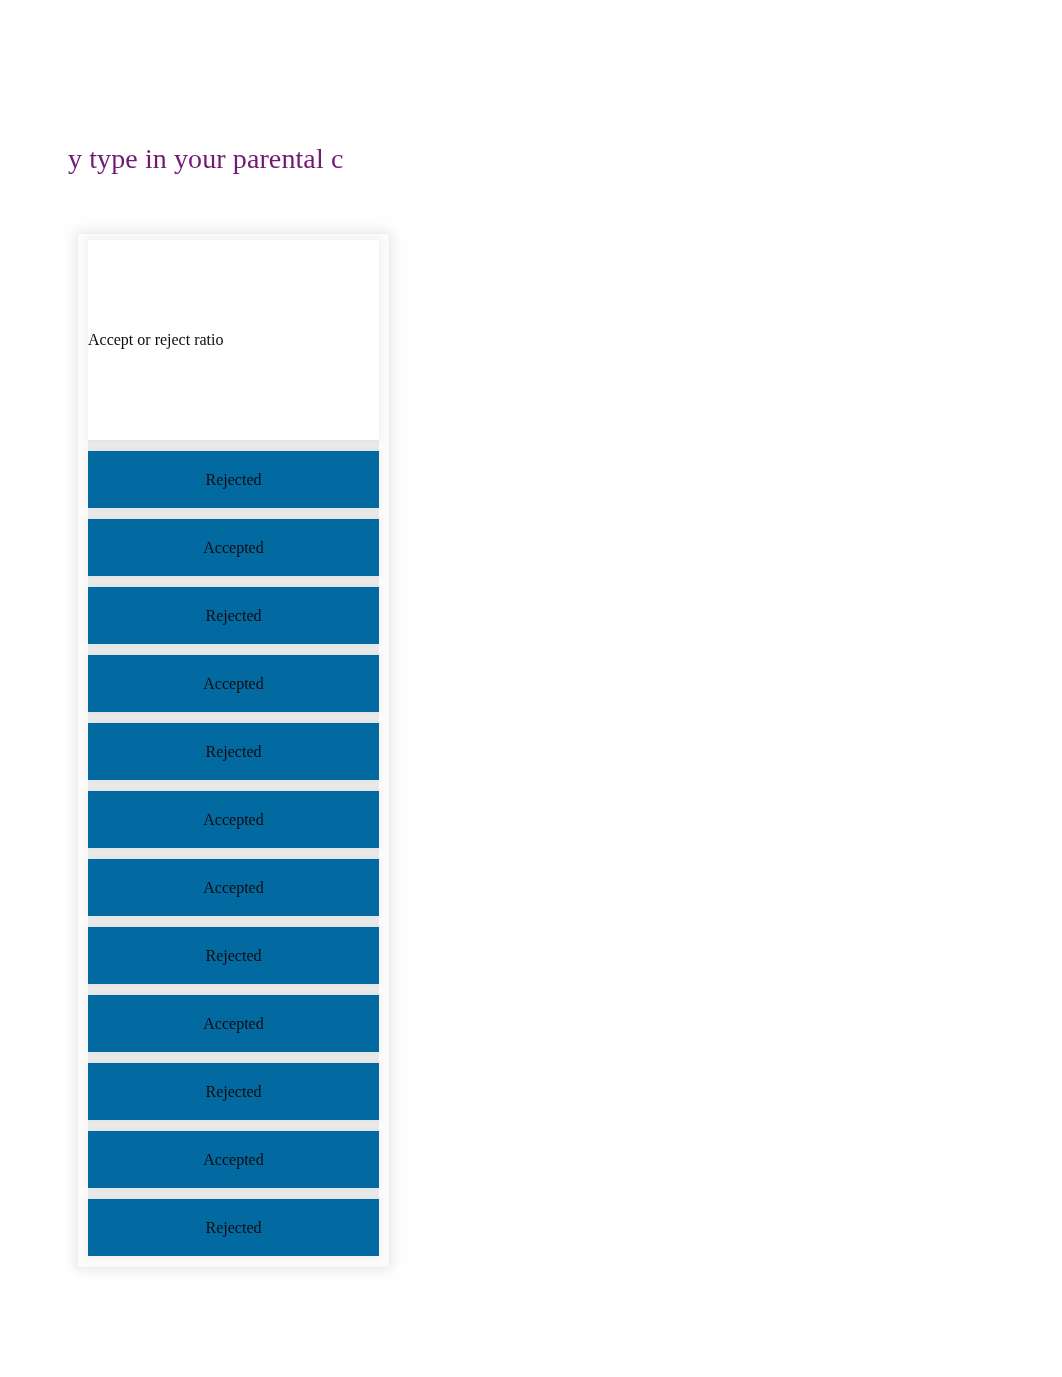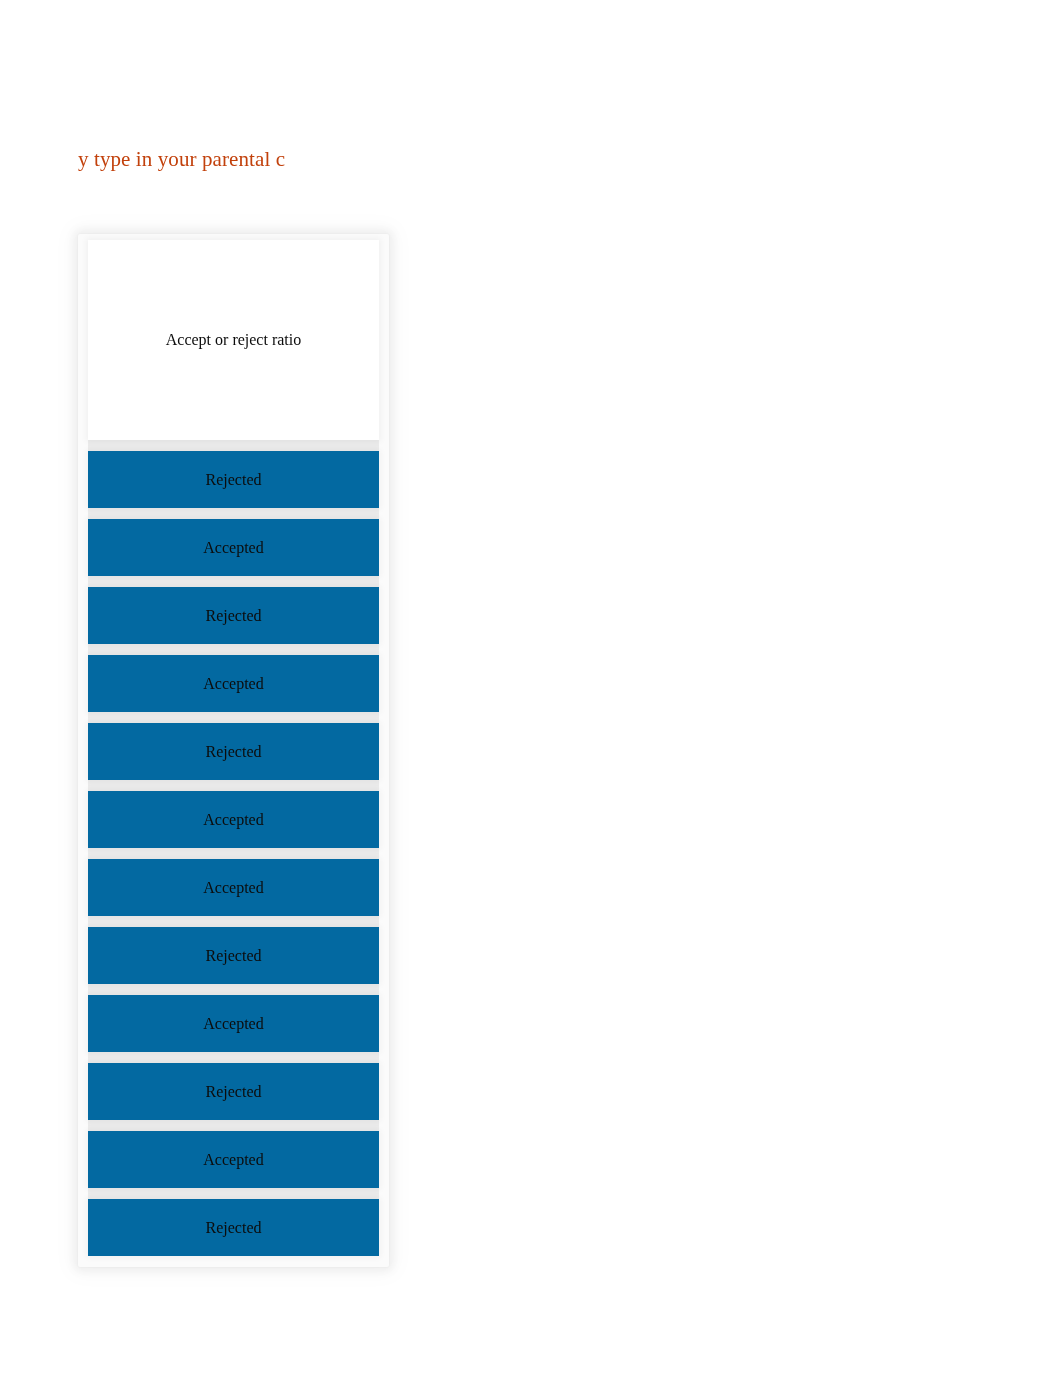--- a/index.html
+++ b/index.html
@@ -22,27 +22,27 @@
     position: absolute;
     left: 0;
     top: 0;
     width: 1062px;
     height: 1377px;
   }
 
   
   .doc-title {
     position: absolute;
-    left: 78px;
+    left: 68px;
     top: 141px;
     font-family: "Liberation Serif", "DejaVu Serif", serif;
-    font-size: 21px;
+    font-size: 28px;
     line-height: 36px;
     font-weight: normal;
-    color: #c2410c;
+    color: #701a75;
     letter-spacing: 0.1px;
     white-space: nowrap;
   }
 
   
   .table-card {
     position: absolute;
     left: 78px;
     top: 234px;
     width: 311px;
@@ -64,21 +64,21 @@
   }
 
   
   .table-header-cell {
     box-sizing: border-box;
     width: 100%;
     height: 200px;
     background: #ffffff;
     display: flex;
     align-items: center;
-    justify-content: center;
+    justify-content: flex-start;
     text-align: center;
     font-size: 16px;
     line-height: 22px;
     color: #0c0c0c;
     box-shadow: 0 0 6px 2px rgba(0,0,0,0.045);
     position: relative;
     z-index: 2;
   }
 
   .row-gap {

